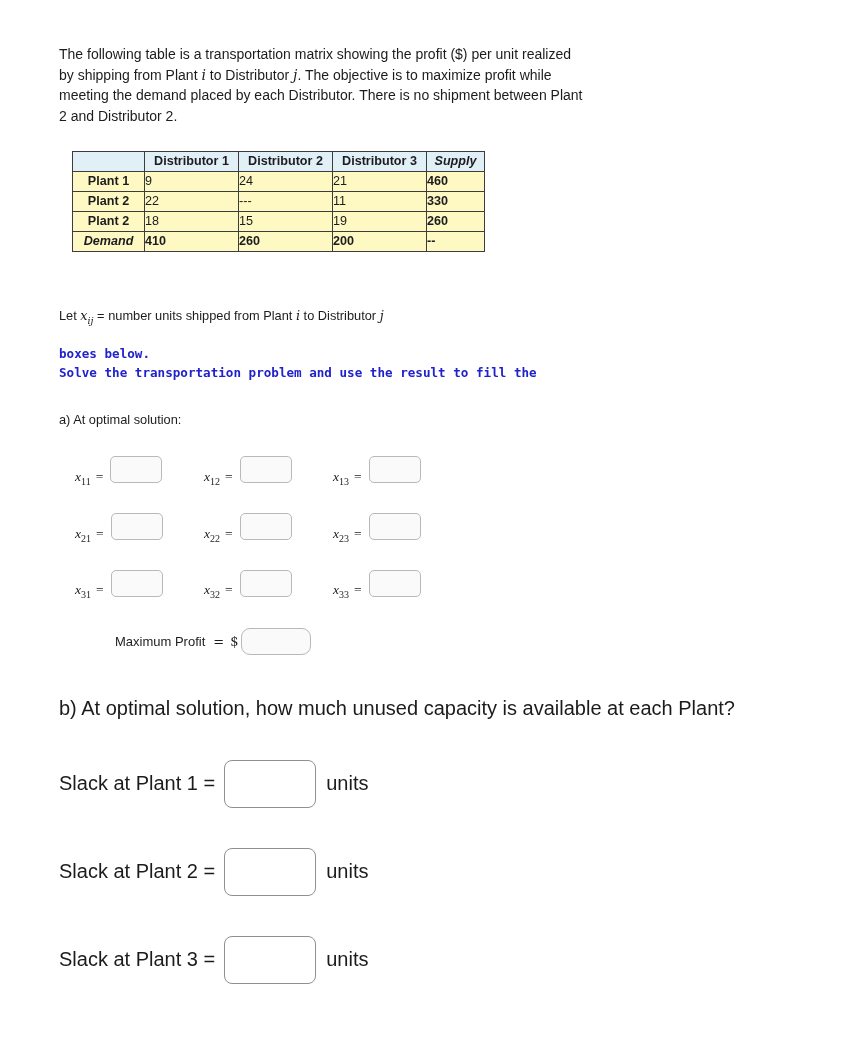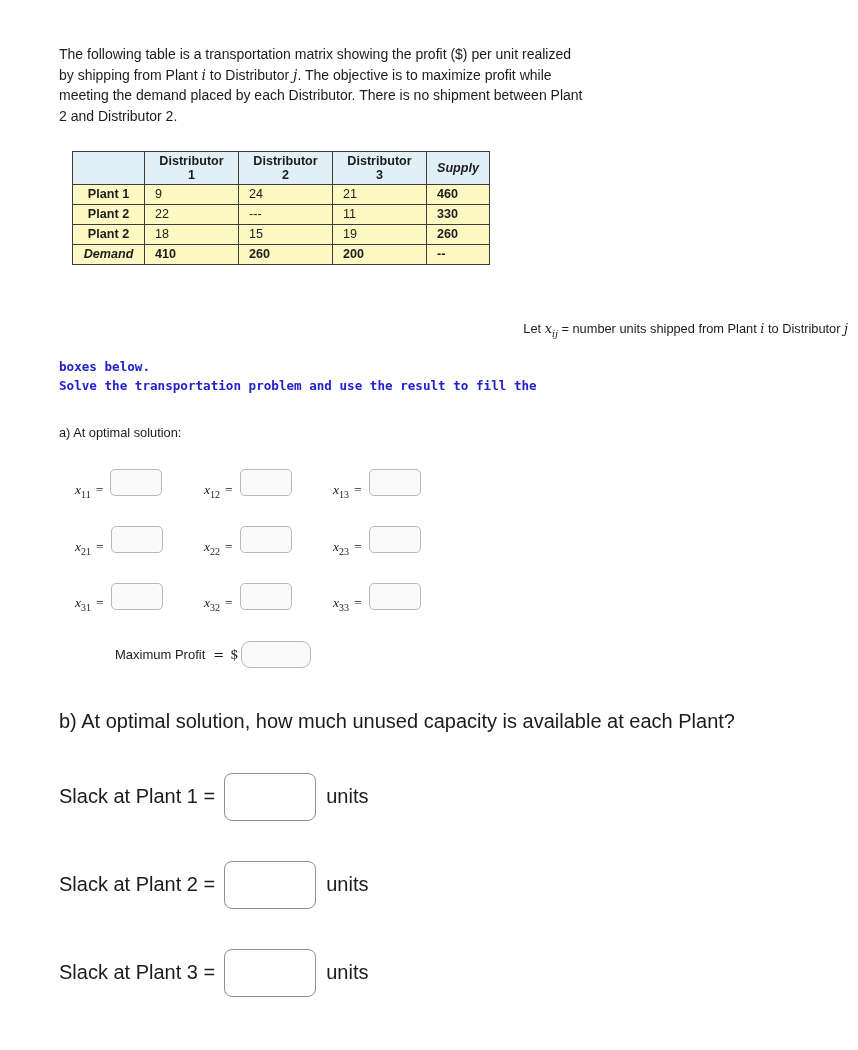--- a/index.html
+++ b/index.html
@@ -25,34 +25,34 @@
   }
 
   
   table.matrix {
     border-collapse: collapse;
     margin: 24px 0 0 13px;
     font-size: 12.6px;
   }
   .matrix th, .matrix td {
     border: 1px solid #3c3c3c;
-    padding: 2px 10px;
+    padding: 2px 0;
     height: 20px;
   }
   .matrix thead th { background: #e1f0f7; font-weight: bold; }
   .matrix thead th.corner { width: 72px; }
   .matrix thead th.ch { width: 94px; }
   .matrix thead th.supply-h { width: 58px; font-style: italic; }
   .matrix tbody th, .matrix tbody td { background: #fef9c3; }
   .matrix tbody th { font-weight: bold; }
   .matrix tbody th.it { font-style: italic; }
   .matrix td.bold { font-weight: bold; }
 
   
-  .let-line { margin-top: 56px; font-size: 12.8px; text-align: right; }
+  .let-line { margin-top: 56px; font-size: 12.8px; }
   .let-line sub { font-size: 9.5px; font-family: "DejaVu Serif", serif; font-style: italic; }
 
   
   .instructions {
     margin-top: 20px;
     font-family: "DejaVu Sans Mono", "Liberation Mono", monospace;
     font-weight: bold;
     font-size: 12.6px;
     color: #2222cc;
     line-height: 1.45;

